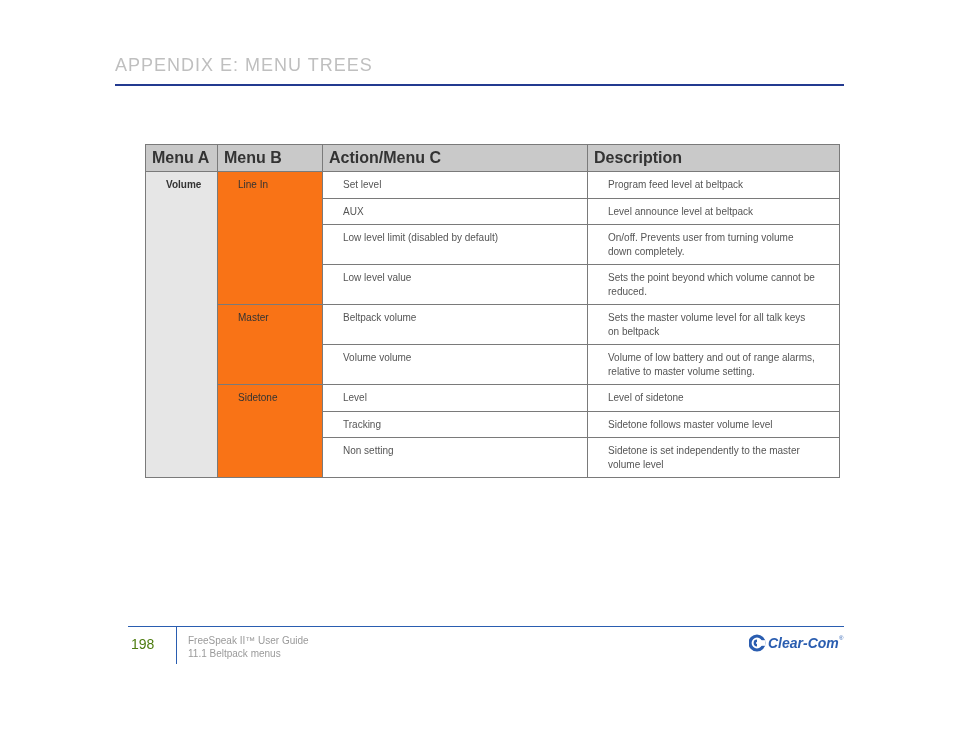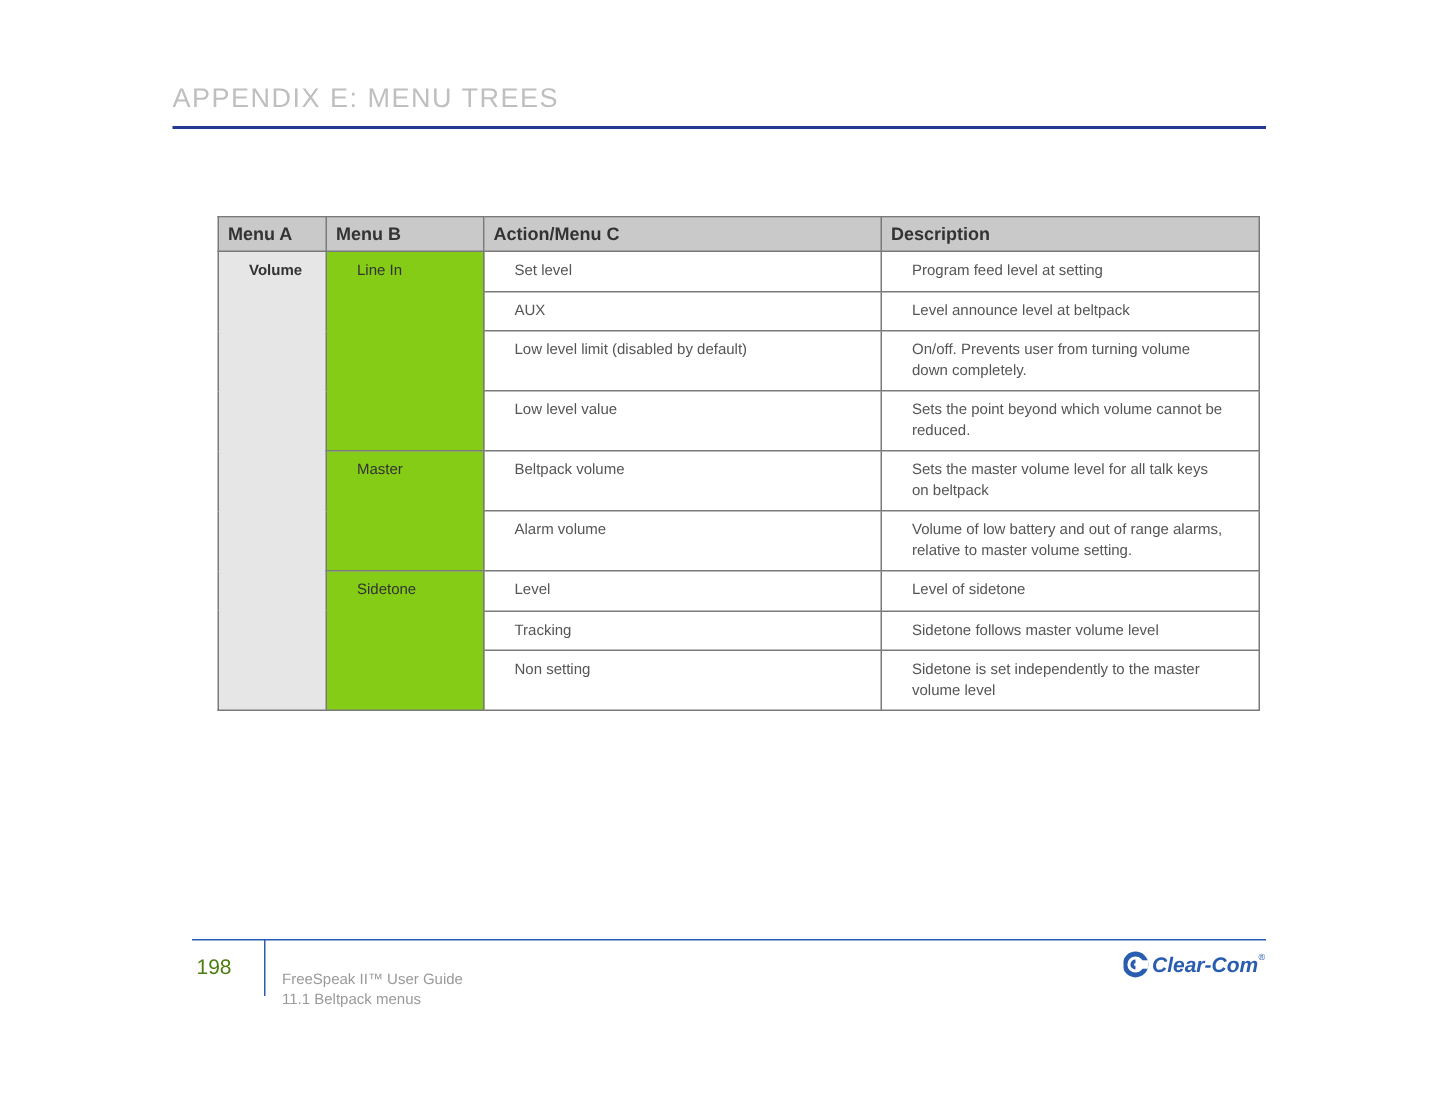--- a/index.html
+++ b/index.html
@@ -63,35 +63,35 @@
   .tbl col.c3 { width: 265px; }
   .tbl col.c4 { width: 252px; }
 
   .tbl th {
     background: #c9c9c9;
     color: #333;
     font-weight: 700;
     text-align: left;
     padding: 4px 6px;
     border: 1px solid #7a7a7a;
-    font-size: 12px;
+    font-size: 16px;
   }
   .tbl td {
     border: 1px solid #7a7a7a;
     padding: 6px 20px;
     vertical-align: top;
     line-height: 1.35;
   }
   .tbl td.acol {
     background: #e6e6e6;
     color: #333;
     font-weight: 600;
   }
   .tbl td.bcol {
-    background: #84cc16;
+    background: #f97316;
     color: #333;
   }
 
   
   .footer-line {
     position: absolute;
     left: 128px;
     right: 110px;
     top: 626px;
     height: 1px;
@@ -119,21 +119,20 @@
     left: 3px;
     top: 6px;
     font-size: 14px;
     color: #4d7c0f;
   }
   .footer-text {
     position: absolute;
     left: 60px;
     top: 4px;
     line-height: 1.3;
-    margin-top: 13px;
   }
   .logo {
     position: absolute;
     right: 0;
     top: 0;
   }
 </style>
 </head>
 <body>
 
@@ -159,41 +158,41 @@
           <th>Menu B</th>
           <th>Action/Menu C</th>
           <th>Description</th>
         </tr>
       </thead>
       <tbody id="tbody">
           <tr>
             <td class="acol" rowspan="9"><span>Volume</span></td>
             <td class="bcol" rowspan="4"><span>Line In</span></td>
             <td><span>Set level</span></td>
-            <td><span>Program feed level at setting</span></td>
+            <td><span>Program feed level at beltpack</span></td>
           </tr>
           <tr>
             <td><span>AUX</span></td>
             <td><span>Level announce level at beltpack</span></td>
           </tr>
           <tr>
             <td><span>Low level limit (disabled by default)</span></td>
             <td><span>On/off. Prevents user from turning volume down completely.</span></td>
           </tr>
           <tr>
             <td><span>Low level value</span></td>
             <td><span>Sets the point beyond which volume cannot be reduced.</span></td>
           </tr>
           <tr>
             <td class="bcol" rowspan="2"><span>Master</span></td>
             <td><span>Beltpack volume</span></td>
             <td><span>Sets the master volume level for all talk keys on beltpack</span></td>
           </tr>
           <tr>
-            <td><span>Alarm volume</span></td>
+            <td><span>Volume volume</span></td>
             <td><span>Volume of low battery and out of range alarms, relative to master volume setting.</span></td>
           </tr>
           <tr>
             <td class="bcol" rowspan="3"><span>Sidetone</span></td>
             <td><span>Level</span></td>
             <td><span>Level of sidetone</span></td>
           </tr>
           <tr>
             <td><span>Tracking</span></td>
             <td><span>Sidetone follows master volume level</span></td>

